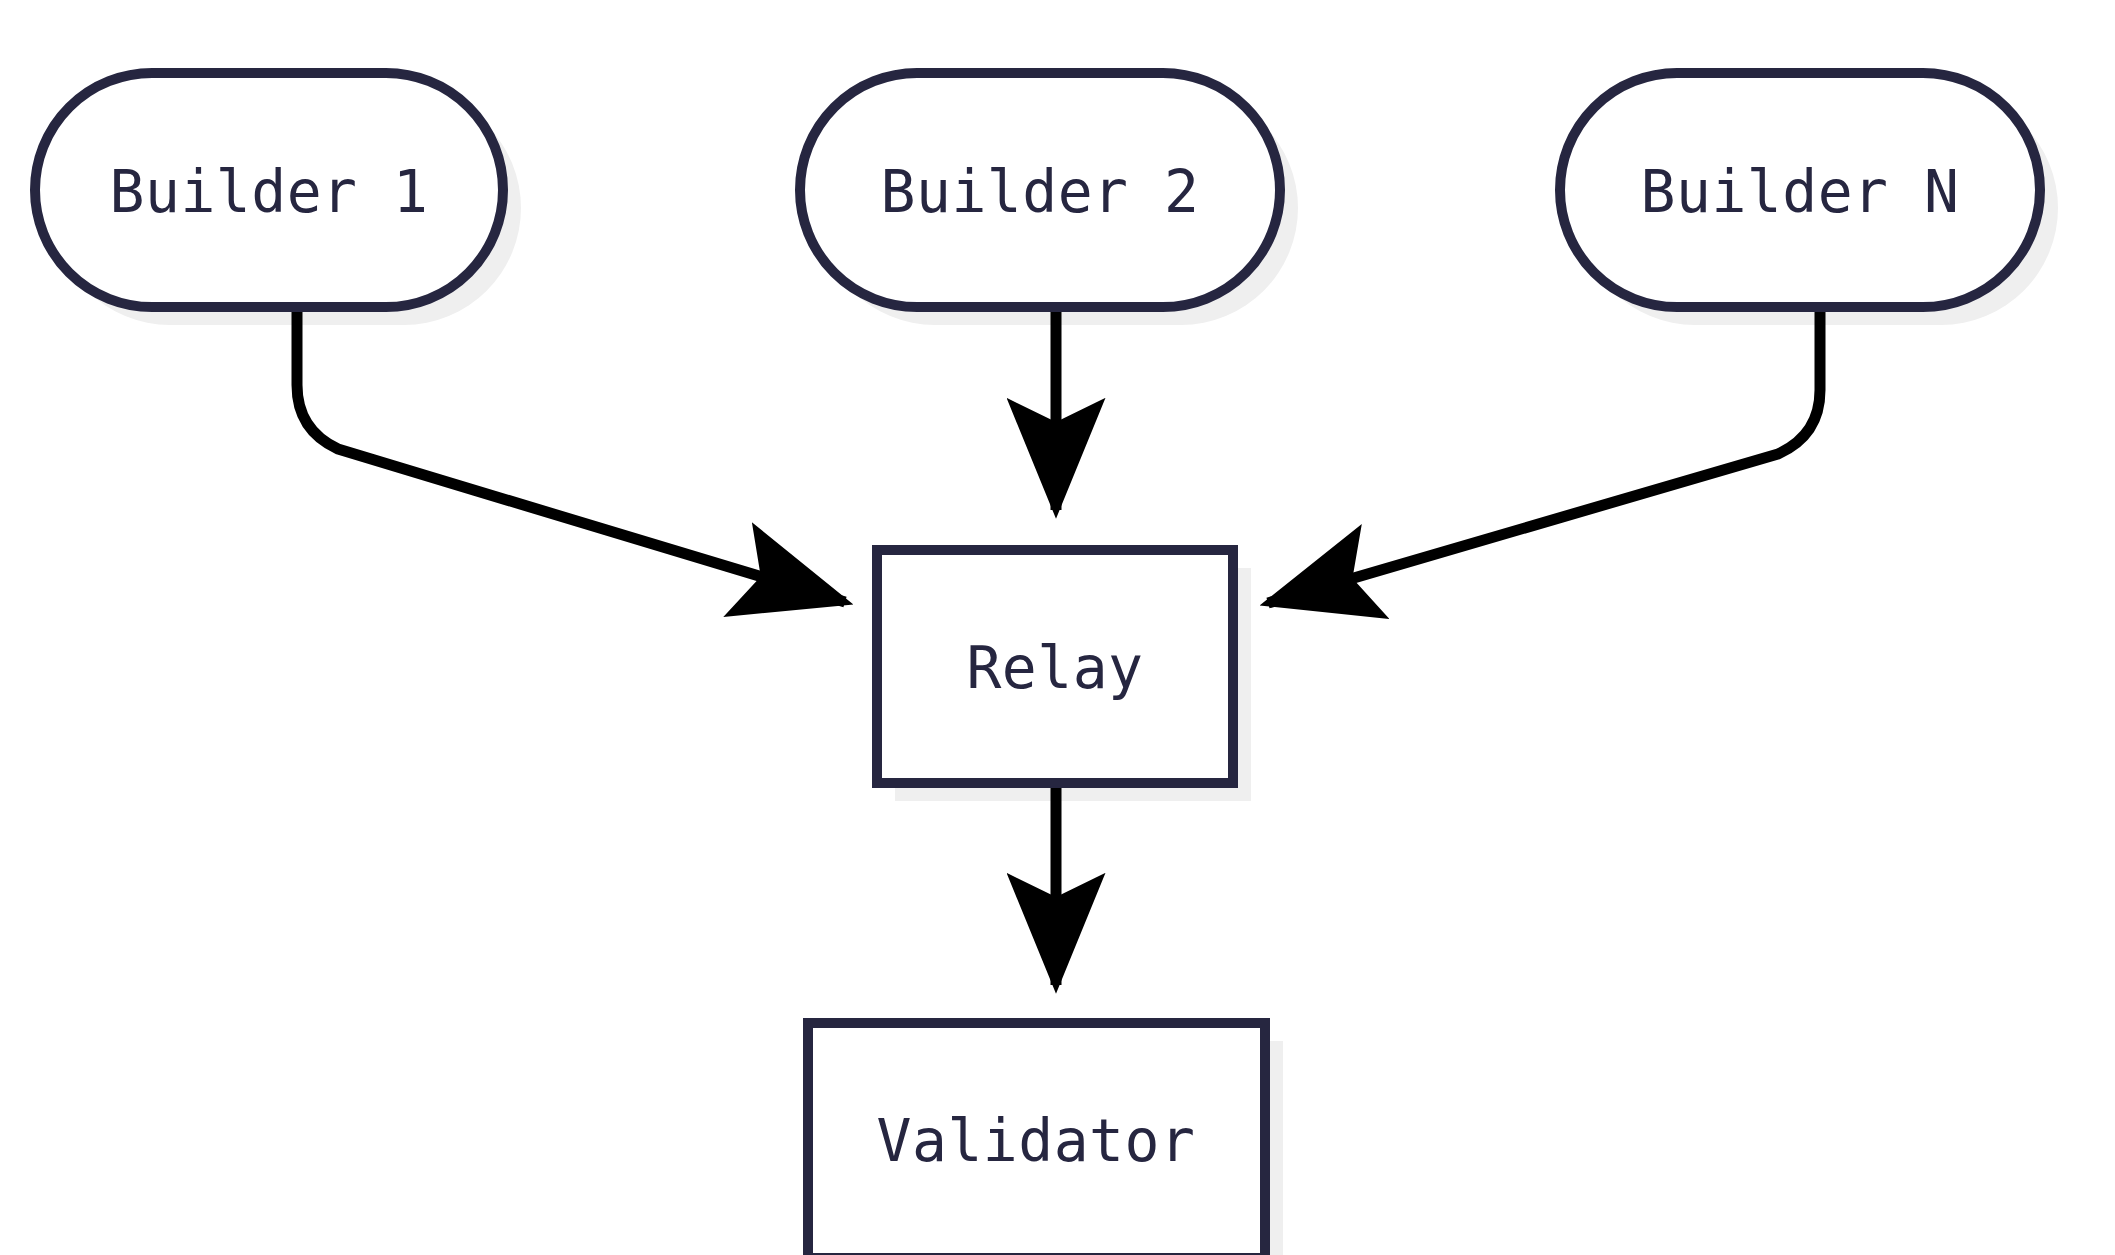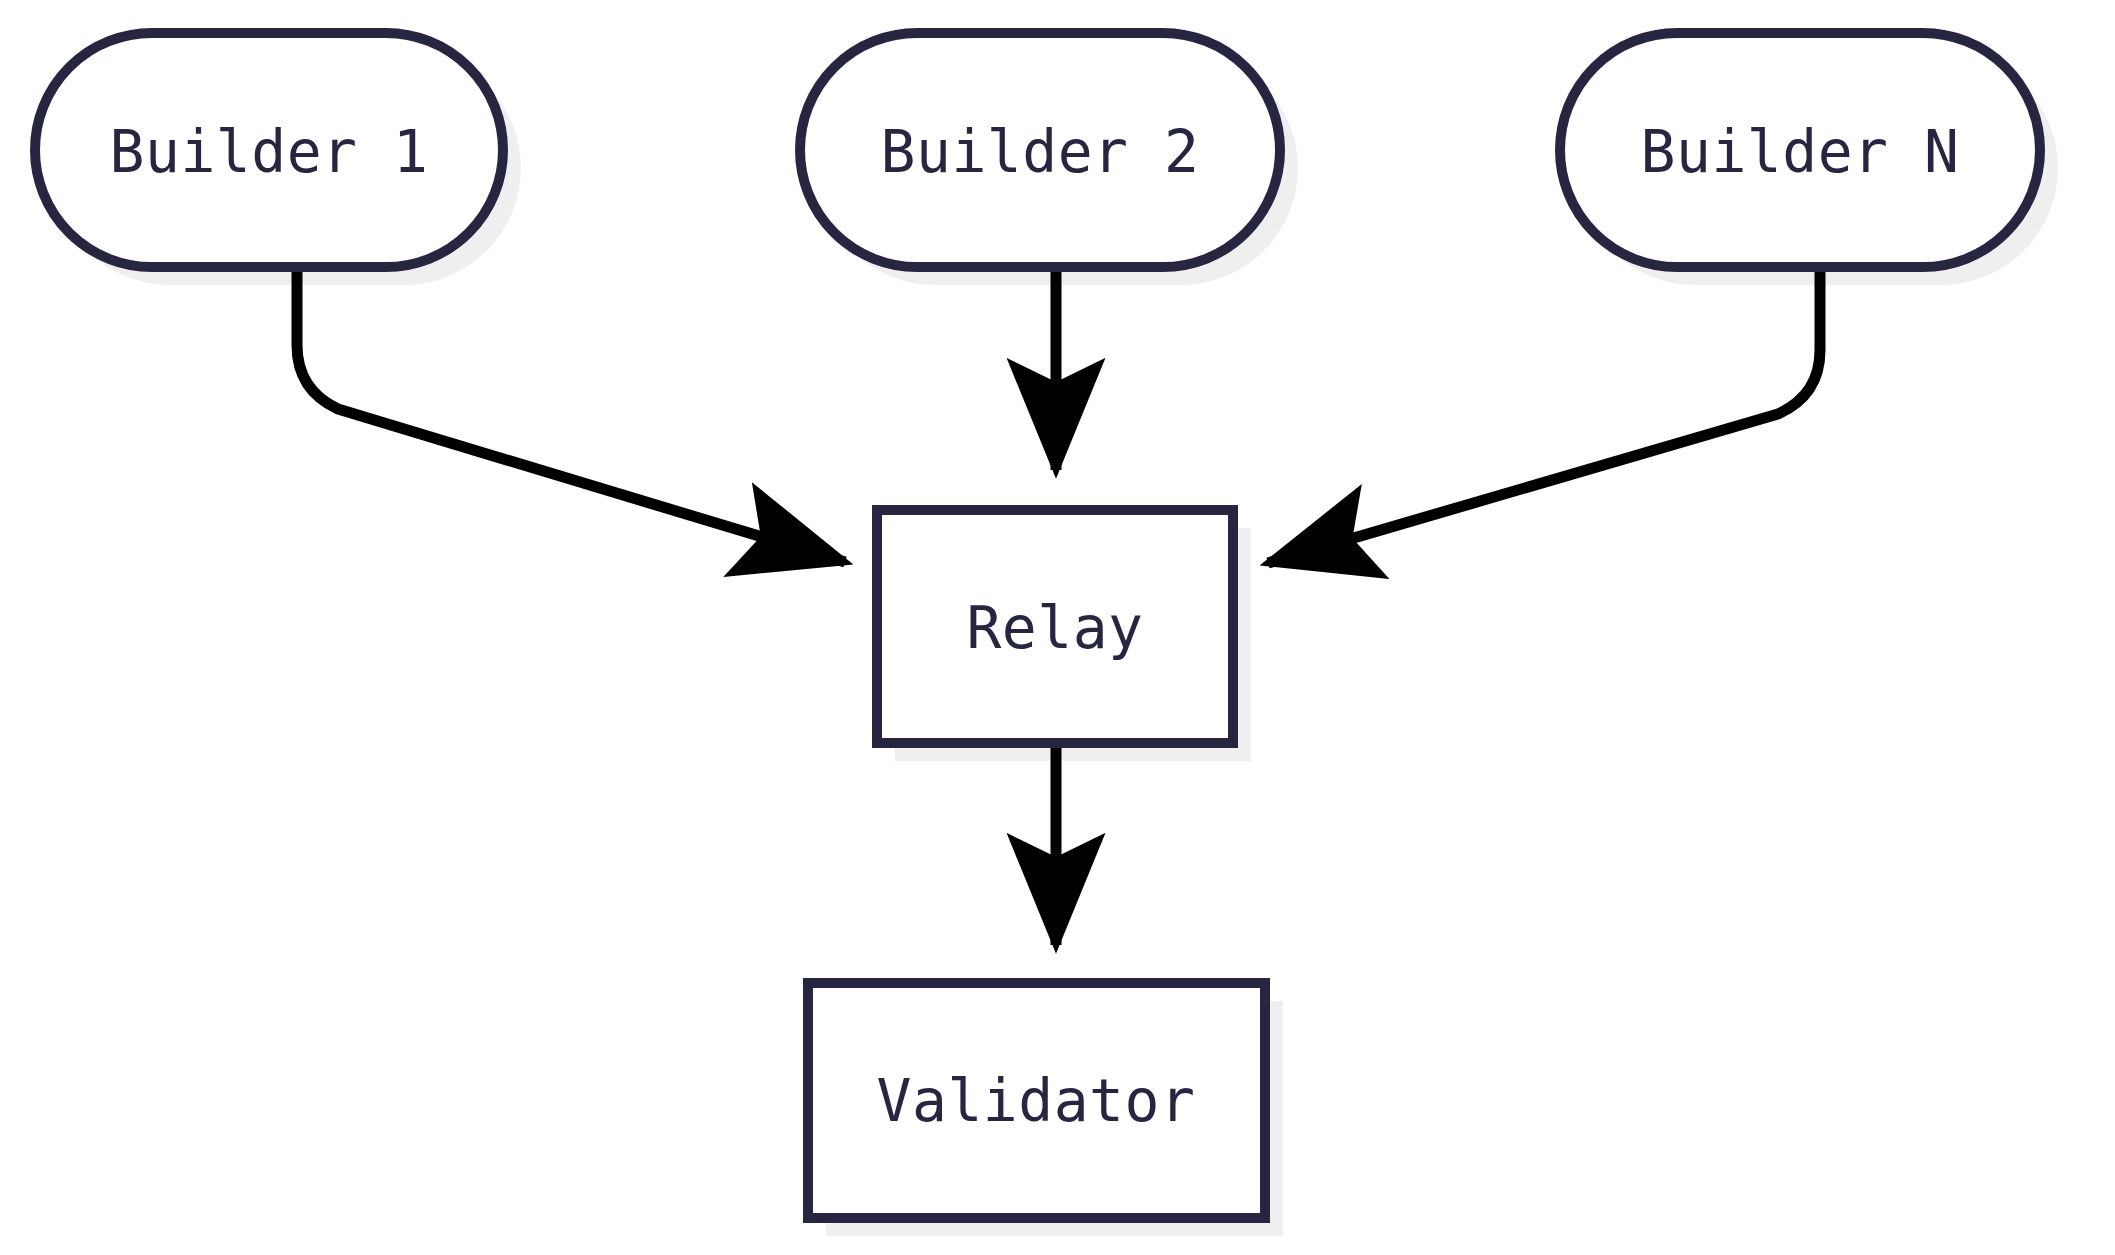--- a/index.html
+++ b/index.html
@@ -11,20 +11,21 @@
     width: 2115px;
     height: 1255px;
     overflow: hidden;
     font-family: "DejaVu Sans Mono", "Liberation Mono", monospace;
   }
   #diagram-root {
     position: relative;
     width: 2115px;
     height: 1002px;
     background: #ffffff;
+    margin-top: 40px;
   }
   #diagram-svg {
     position: absolute;
     top: 0;
     left: 0;
     width: 2115px;
     height: 1255px;
     display: block;
   }
   .node-label {

